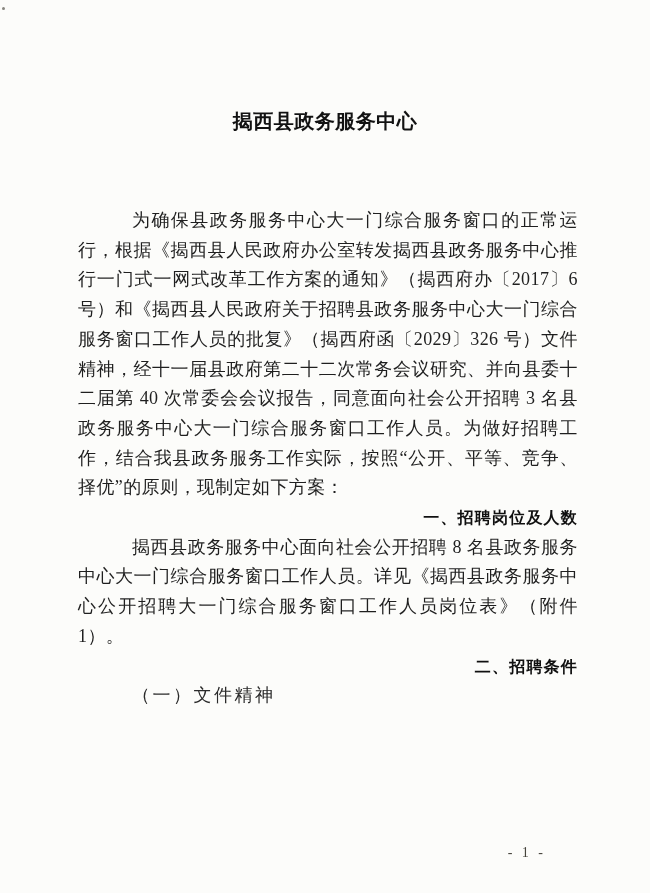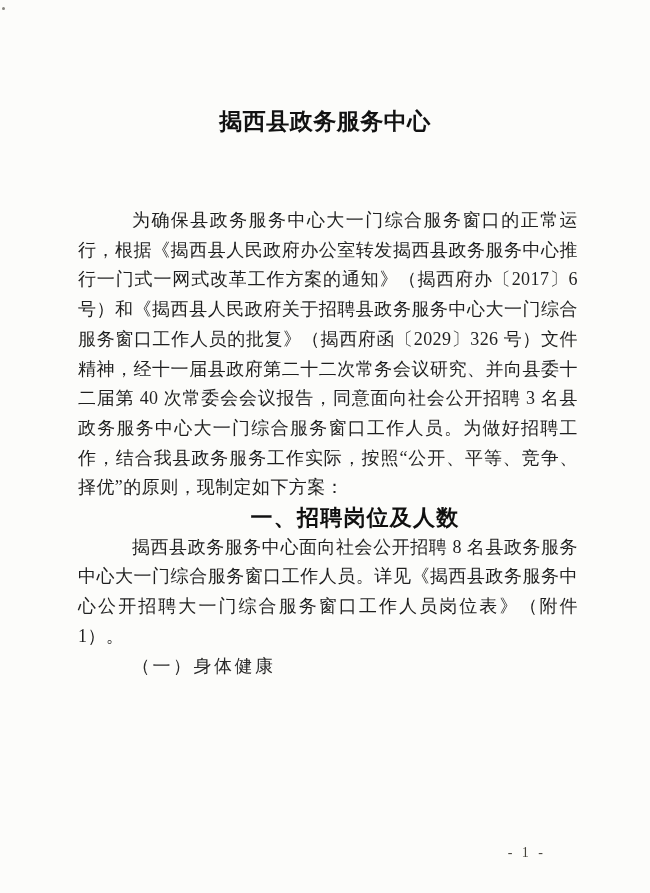--- a/index.html
+++ b/index.html
@@ -31,21 +31,21 @@
   }
   .doc-title {
     position: absolute;
     top: 103px;
     left: 0;
     right: 0;
     margin: 0;
     text-align: center;
     font-family: "Liberation Sans", "DejaVu Sans", sans-serif;
     font-weight: bold;
-    font-size: 23px;
+    font-size: 20px;
     line-height: 37px;
     letter-spacing: 0.5px;
     color: #121212;
   }
   .doc-title .title-line {
     display: block;
   }
   .doc-body {
     position: absolute;
     top: 206px;
@@ -56,23 +56,23 @@
     letter-spacing: 0.4px;
     text-align: justify;
   }
   .doc-body p {
     margin: 0;
     text-indent: 54px;
   }
   .doc-body p.heading {
     font-family: "Liberation Sans", "DejaVu Sans", sans-serif;
     font-weight: bold;
-    font-size: 22px;
+    font-size: 16px;
     letter-spacing: 1.2px;
-    text-align: center;
+    text-align: right;
     color: #101010;
   }
   .doc-body p.subheading {
     letter-spacing: 2.5px;
     text-align: left;
     color: #2a2a2a;
   }
   .page-number {
     position: absolute;
     right: 104px;
@@ -89,18 +89,19 @@
 <div class="page">
 
   <h1 class="doc-title">
     <span class="title-line">揭西县政务服务中心</span>
   </h1>
 
   <div class="doc-body">
     <p class="para">为确保县政务服务中心大一门综合服务窗口的正常运行，根据《揭西县人民政府办公室转发揭西县政务服务中心推行一门式一网式改革工作方案的通知》（揭西府办〔2017〕6 号）和《揭西县人民政府关于招聘县政务服务中心大一门综合服务窗口工作人员的批复》（揭西府函〔2029〕326 号）文件精神，经十一届县政府第二十二次常务会议研究、并向县委十二届第 40 次常委会会议报告，同意面向社会公开招聘 3 名县政务服务中心大一门综合服务窗口工作人员。为做好招聘工作，结合我县政务服务工作实际，按照“公开、平等、竞争、择优”的原则，现制定如下方案：</p>
     <p class="heading">一、招聘岗位及人数</p>
     <p class="para">揭西县政务服务中心面向社会公开招聘 8 名县政务服务中心大一门综合服务窗口工作人员。详见《揭西县政务服务中心公开招聘大一门综合服务窗口工作人员岗位表》（附件 1）。</p>
-    <p class="subheading">（一）身体健康</p>
+    <p class="heading">二、招聘条件</p>
+    <p class="subheading">（一）文件精神</p>
   </div>
 
   <div class="page-number">- 1 -</div>
 
 </div>
 
 </body></html>

